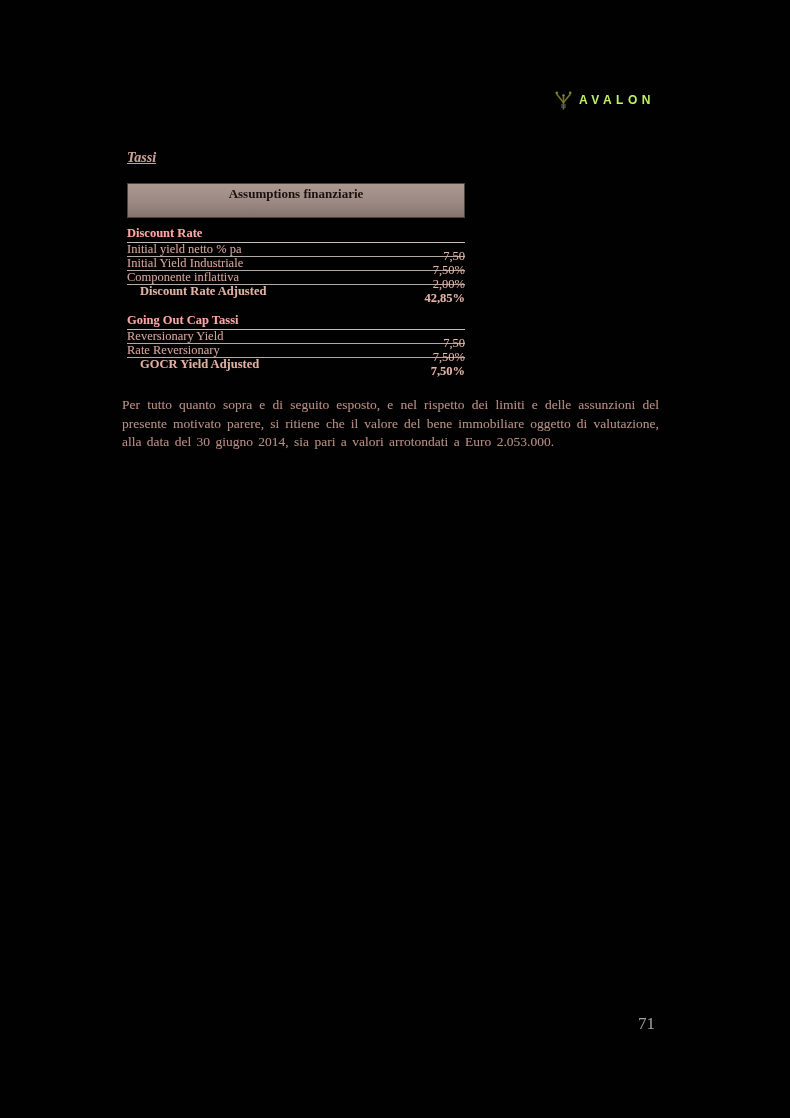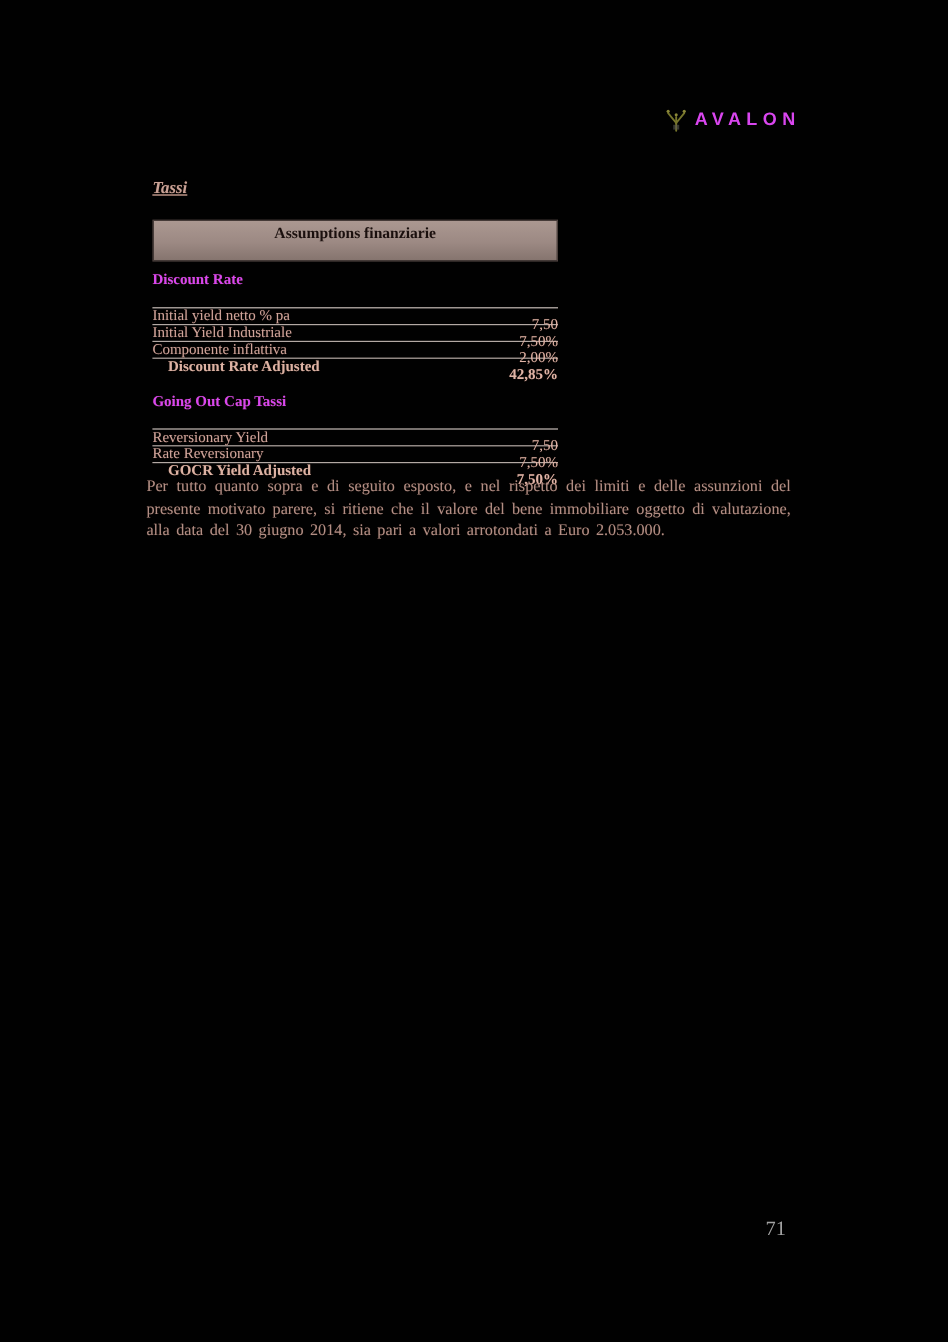--- a/index.html
+++ b/index.html
@@ -12,23 +12,23 @@
   }
   .page{position:absolute;inset:0;}
 
   
   .logo{
     position:absolute;left:553px;top:88px;
     display:flex;align-items:center;gap:5px;
   }
   .logo-text{
     font-family:"Liberation Sans", sans-serif;
-    font-size:15px;font-weight:700;
+    font-size:12px;font-weight:700;
     letter-spacing:4.5px;
-    color:#d946ef;
+    color:#bef264;
   }
 
   
   .tassi{
     position:absolute;left:127px;top:150px;
     font-size:14px;font-style:italic;font-weight:700;
     text-decoration:underline;
     color:#c9a296;
     text-shadow:0 0 1px rgba(220,140,120,.35);
   }
@@ -47,24 +47,24 @@
     color:#1b100e;
     background:linear-gradient(180deg,#ab9891 0%,#9c8983 55%,#85746e 100%);
     border:1px solid #4e423e;
     box-sizing:border-box;
     text-shadow:none;
   }
   #t-body{margin-top:9px;}
   .t-section + .t-section{margin-top:15px;}
   .t-title{
     font-weight:700;
-    color:#d946ef;
+    color:#fca5a5;
     height:14px;line-height:13px;
     border-bottom:1px solid #c6bcb7;
-    padding-bottom:15px;
+    padding-bottom:1px;
   }
   .t-row{
     display:flex;justify-content:space-between;
     height:14px;line-height:13px;
     border-bottom:1px solid #b3a9a4;
     box-sizing:border-box;
     text-align:right;
   }
   .t-row.total{border-bottom:none;font-weight:700;}
   .t-row.total .t-label{color:#dcb2a3;margin-left:13px;}

